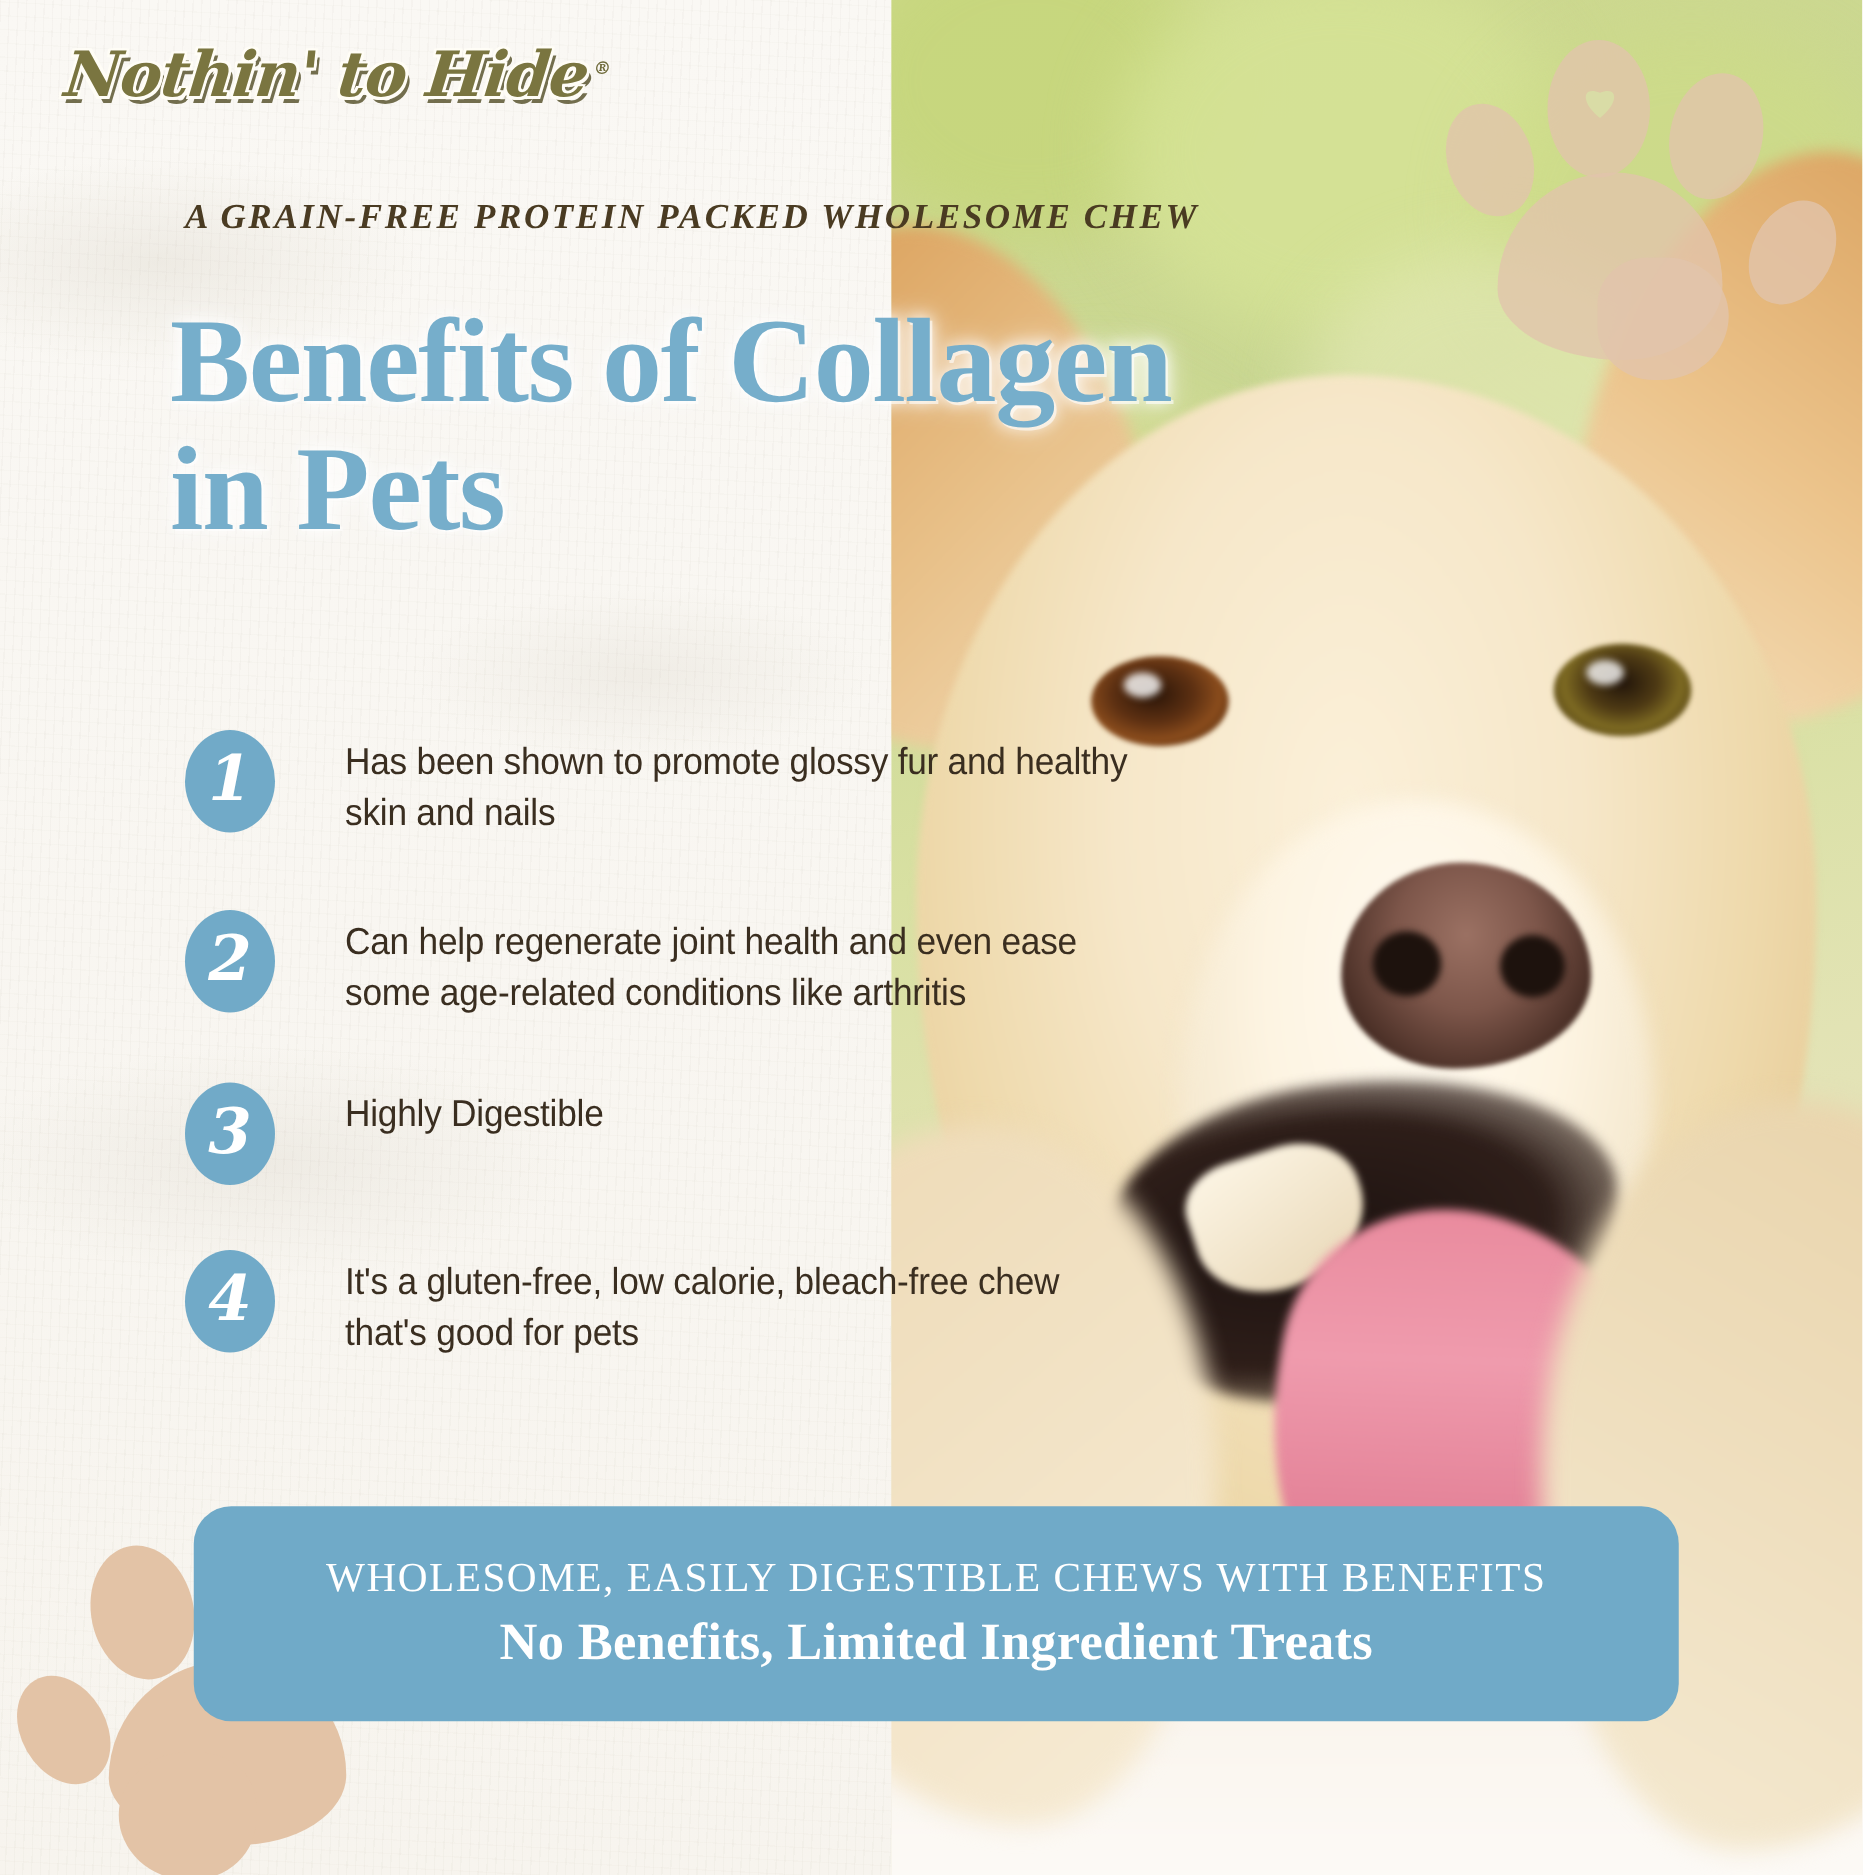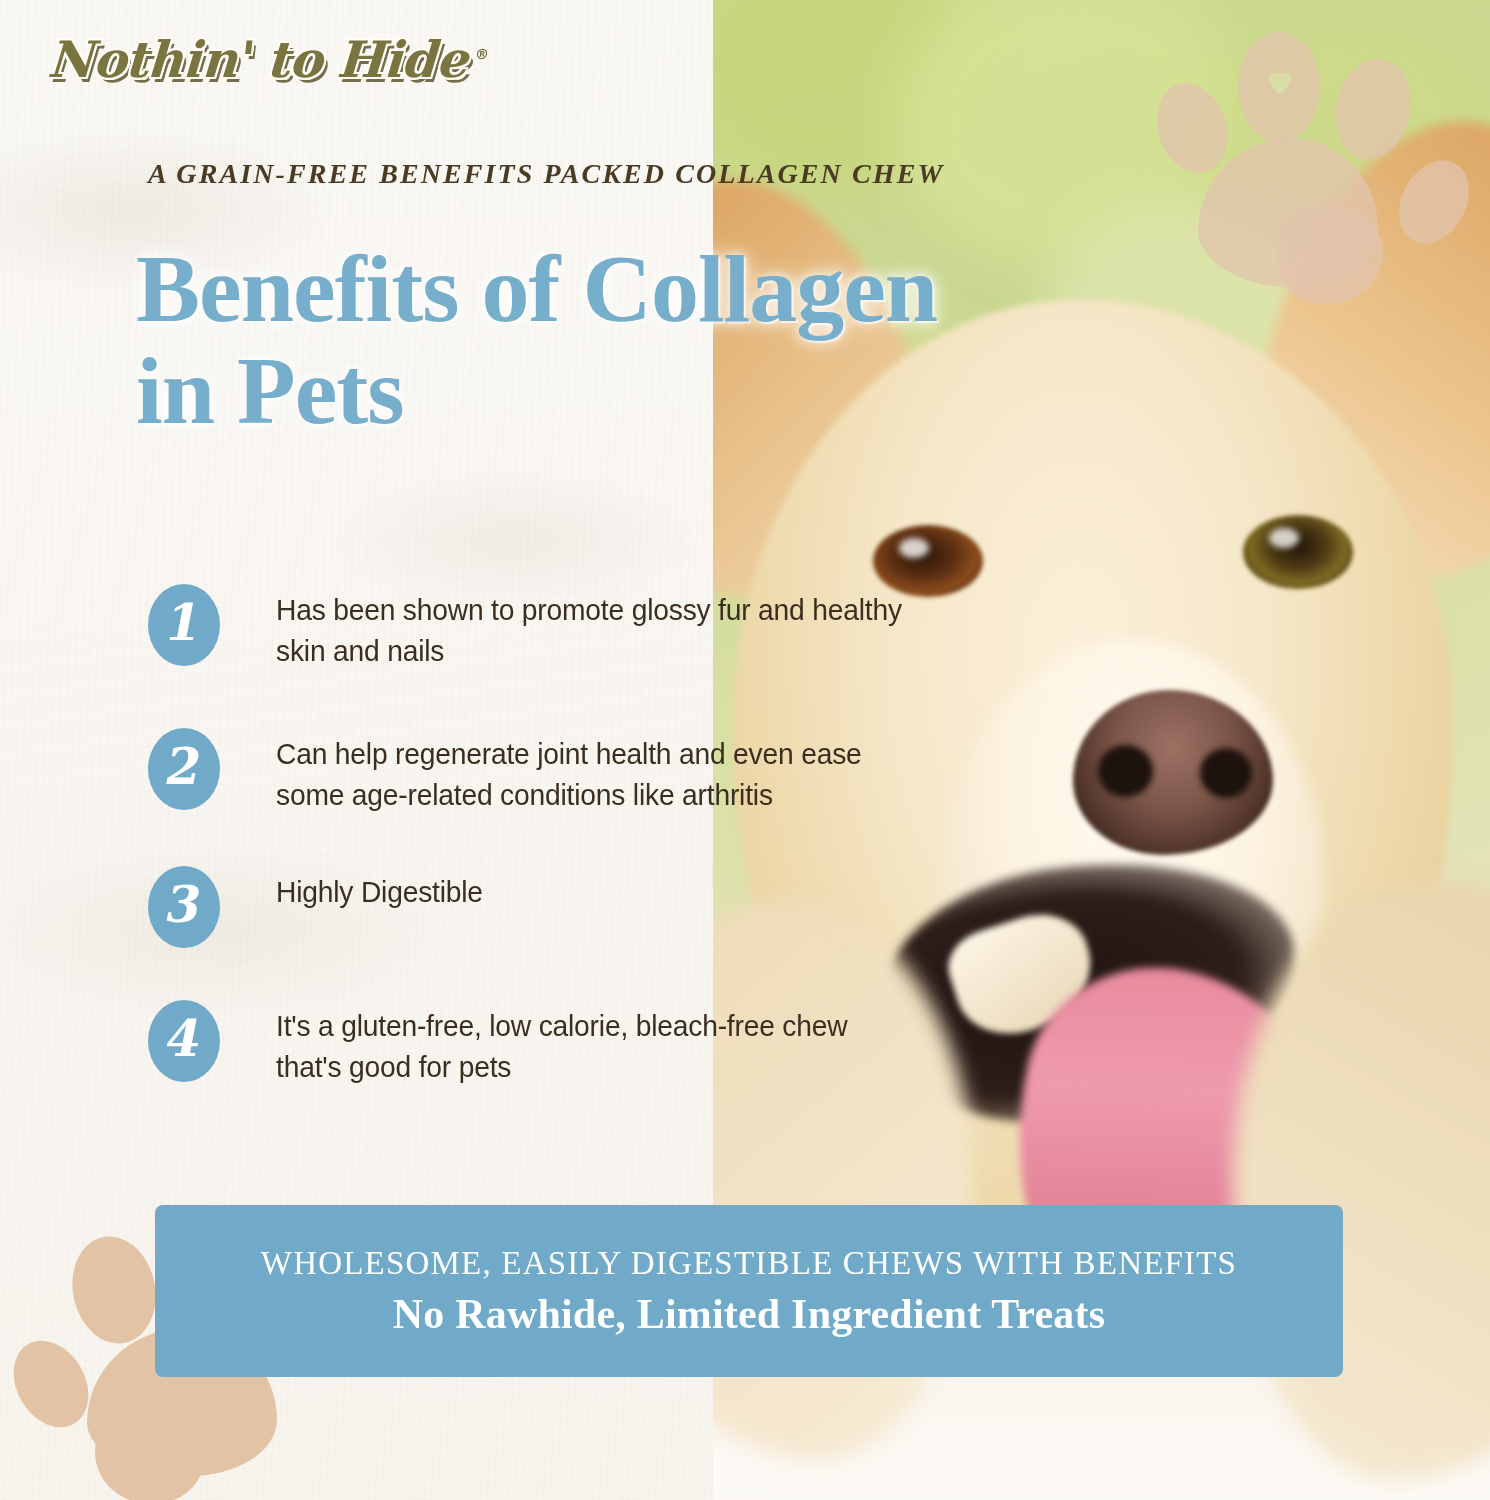--- a/index.html
+++ b/index.html
@@ -147,21 +147,21 @@
   
   .paw { position: absolute; }
   .paw .pad { position: absolute; background: currentColor; border-radius: 50%; }
 
   
   .banner {
     position: absolute;
     left: 155px; top: 1205px;
     width: 1188px; height: 172px;
     background: #70AAC8;
-    border-radius: 8px;
+    border-radius: 30px;
     display: flex;
     flex-direction: column;
     align-items: center;
     justify-content: center;
   }
   .banner-line1 {
     font-family: "Liberation Serif", serif;
     font-size: 33px;
     letter-spacing: 1.2px;
     color: #FFFFFF;
@@ -241,21 +241,21 @@
     <div class="pad" style="left:252px; top:138px; width:64px;  height:88px;  transform:rotate(28deg);"></div>
 
     <div class="pad" style="left:48px; top:118px; width:180px; height:150px; border-radius:52% 48% 44% 56%/62% 60% 40% 38%;"></div>
     <div class="pad" style="left:128px; top:186px; width:105px; height:98px; border-radius:40% 50% 55% 45%;"></div>
   </div>
 
   <div class="logo">
     <span>Nothin' to Hide</span><span class="logo-reg">®</span>
   </div>
 
-  <div class="tagline">A GRAIN-FREE BENEFITS PACKED COLLAGEN CHEW</div>
+  <div class="tagline">A GRAIN-FREE PROTEIN PACKED WHOLESOME CHEW</div>
 
   <div class="headline">
     <div>Benefits of Collagen</div>
     <div>in Pets</div>
   </div>
 
   <div class="benefit" style="top:584px;">
     <div class="bullet-circle">1</div>
     <div class="benefit-text">Has been shown to promote glossy fur and healthy skin and nails</div>
   </div>
@@ -283,16 +283,16 @@
       </svg>
     </div>
     <div class="pad" style="left:-8px;  top:108px; width:68px;  height:92px;  transform:rotate(-30deg);"></div>
     <div class="pad" style="left:230px; top:42px;  width:68px;  height:94px;  transform:rotate(18deg);"></div>
     <div class="pad" style="left:62px; top:98px; width:190px; height:148px; border-radius:52% 48% 46% 54%/64% 62% 38% 36%;"></div>
     <div class="pad" style="left:70px; top:172px; width:110px; height:102px; border-radius:50% 42% 48% 52%;"></div>
   </div>
 
   <div class="banner">
     <div class="banner-line1">WHOLESOME, EASILY DIGESTIBLE CHEWS WITH BENEFITS</div>
-    <div class="banner-line2">No Rawhide, Limited Ingredient Treats</div>
+    <div class="banner-line2">No Benefits, Limited Ingredient Treats</div>
   </div>
 
 </div>
 
 </body></html>

